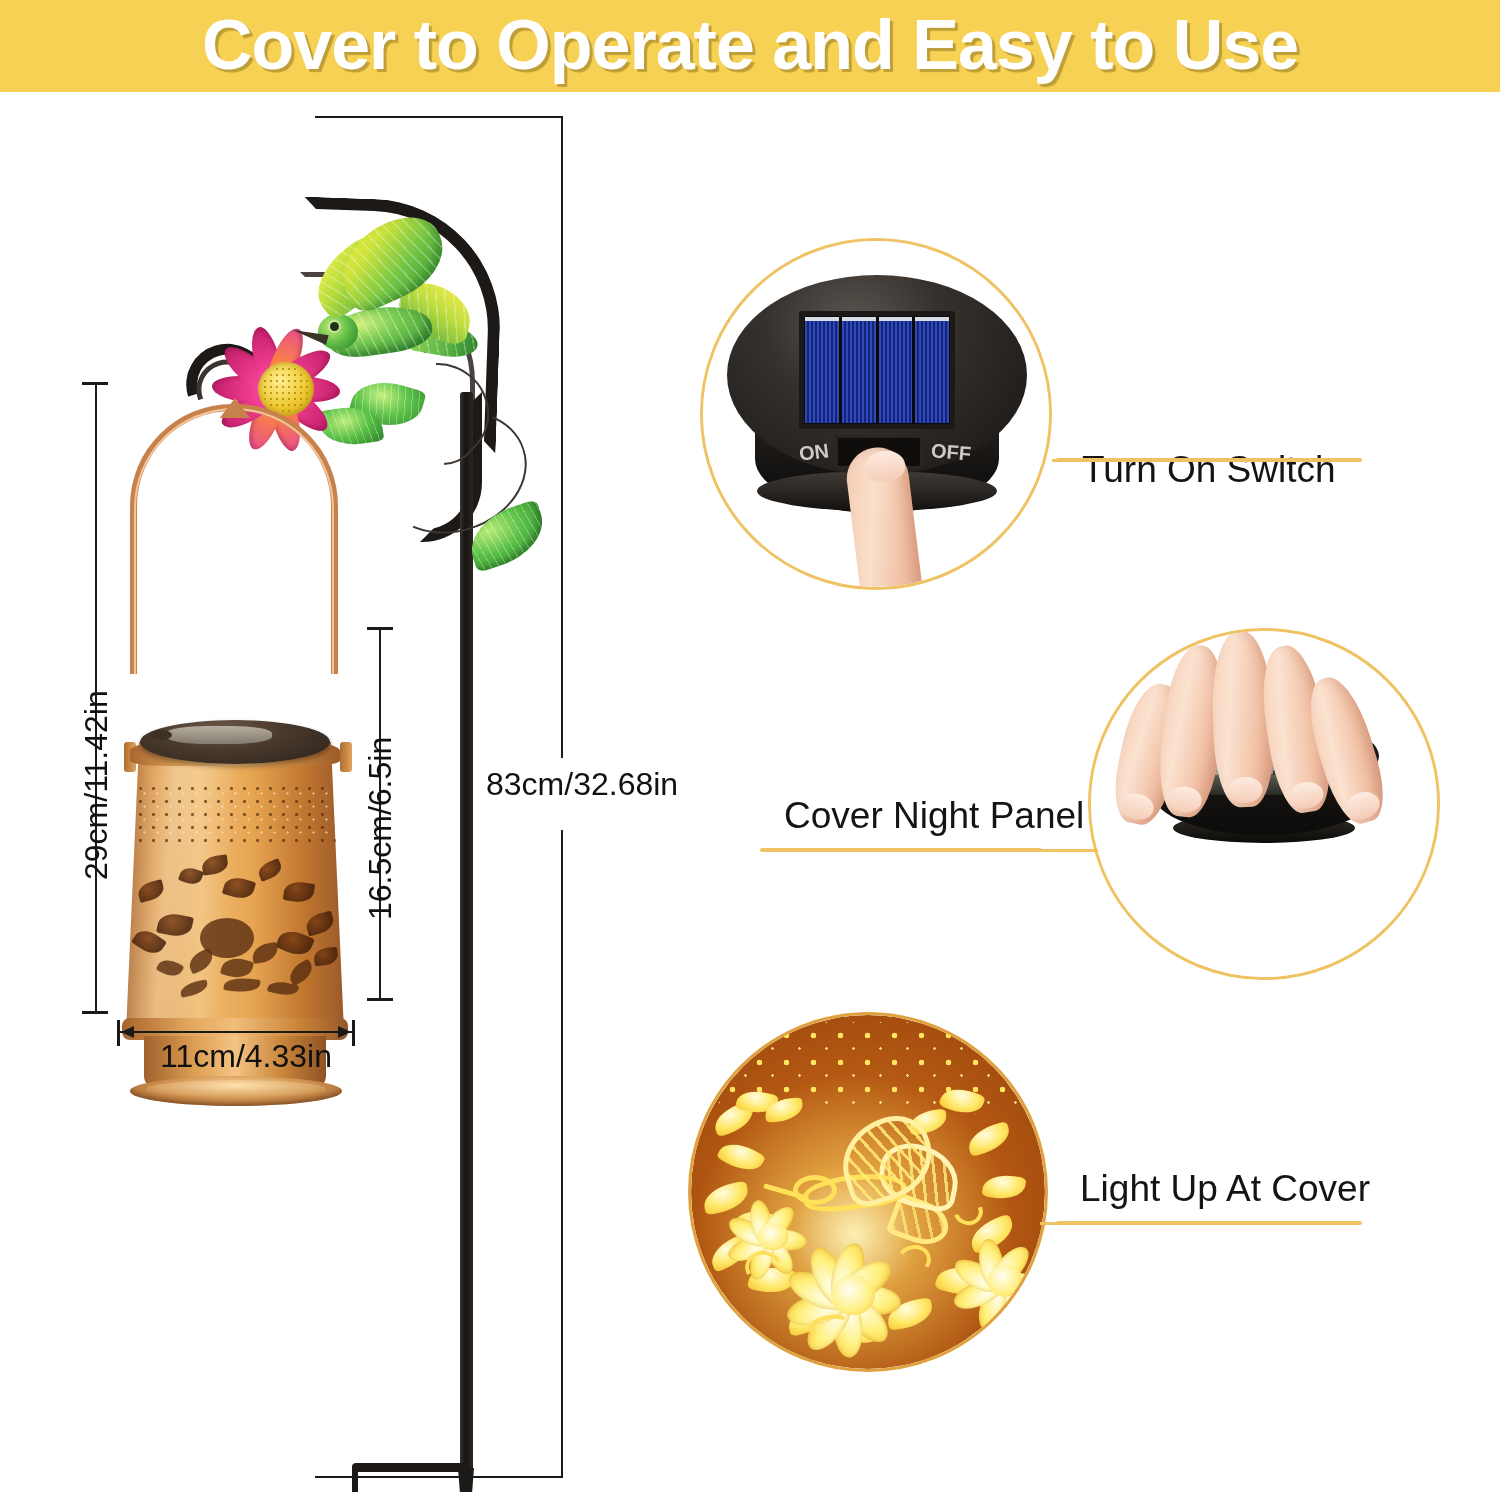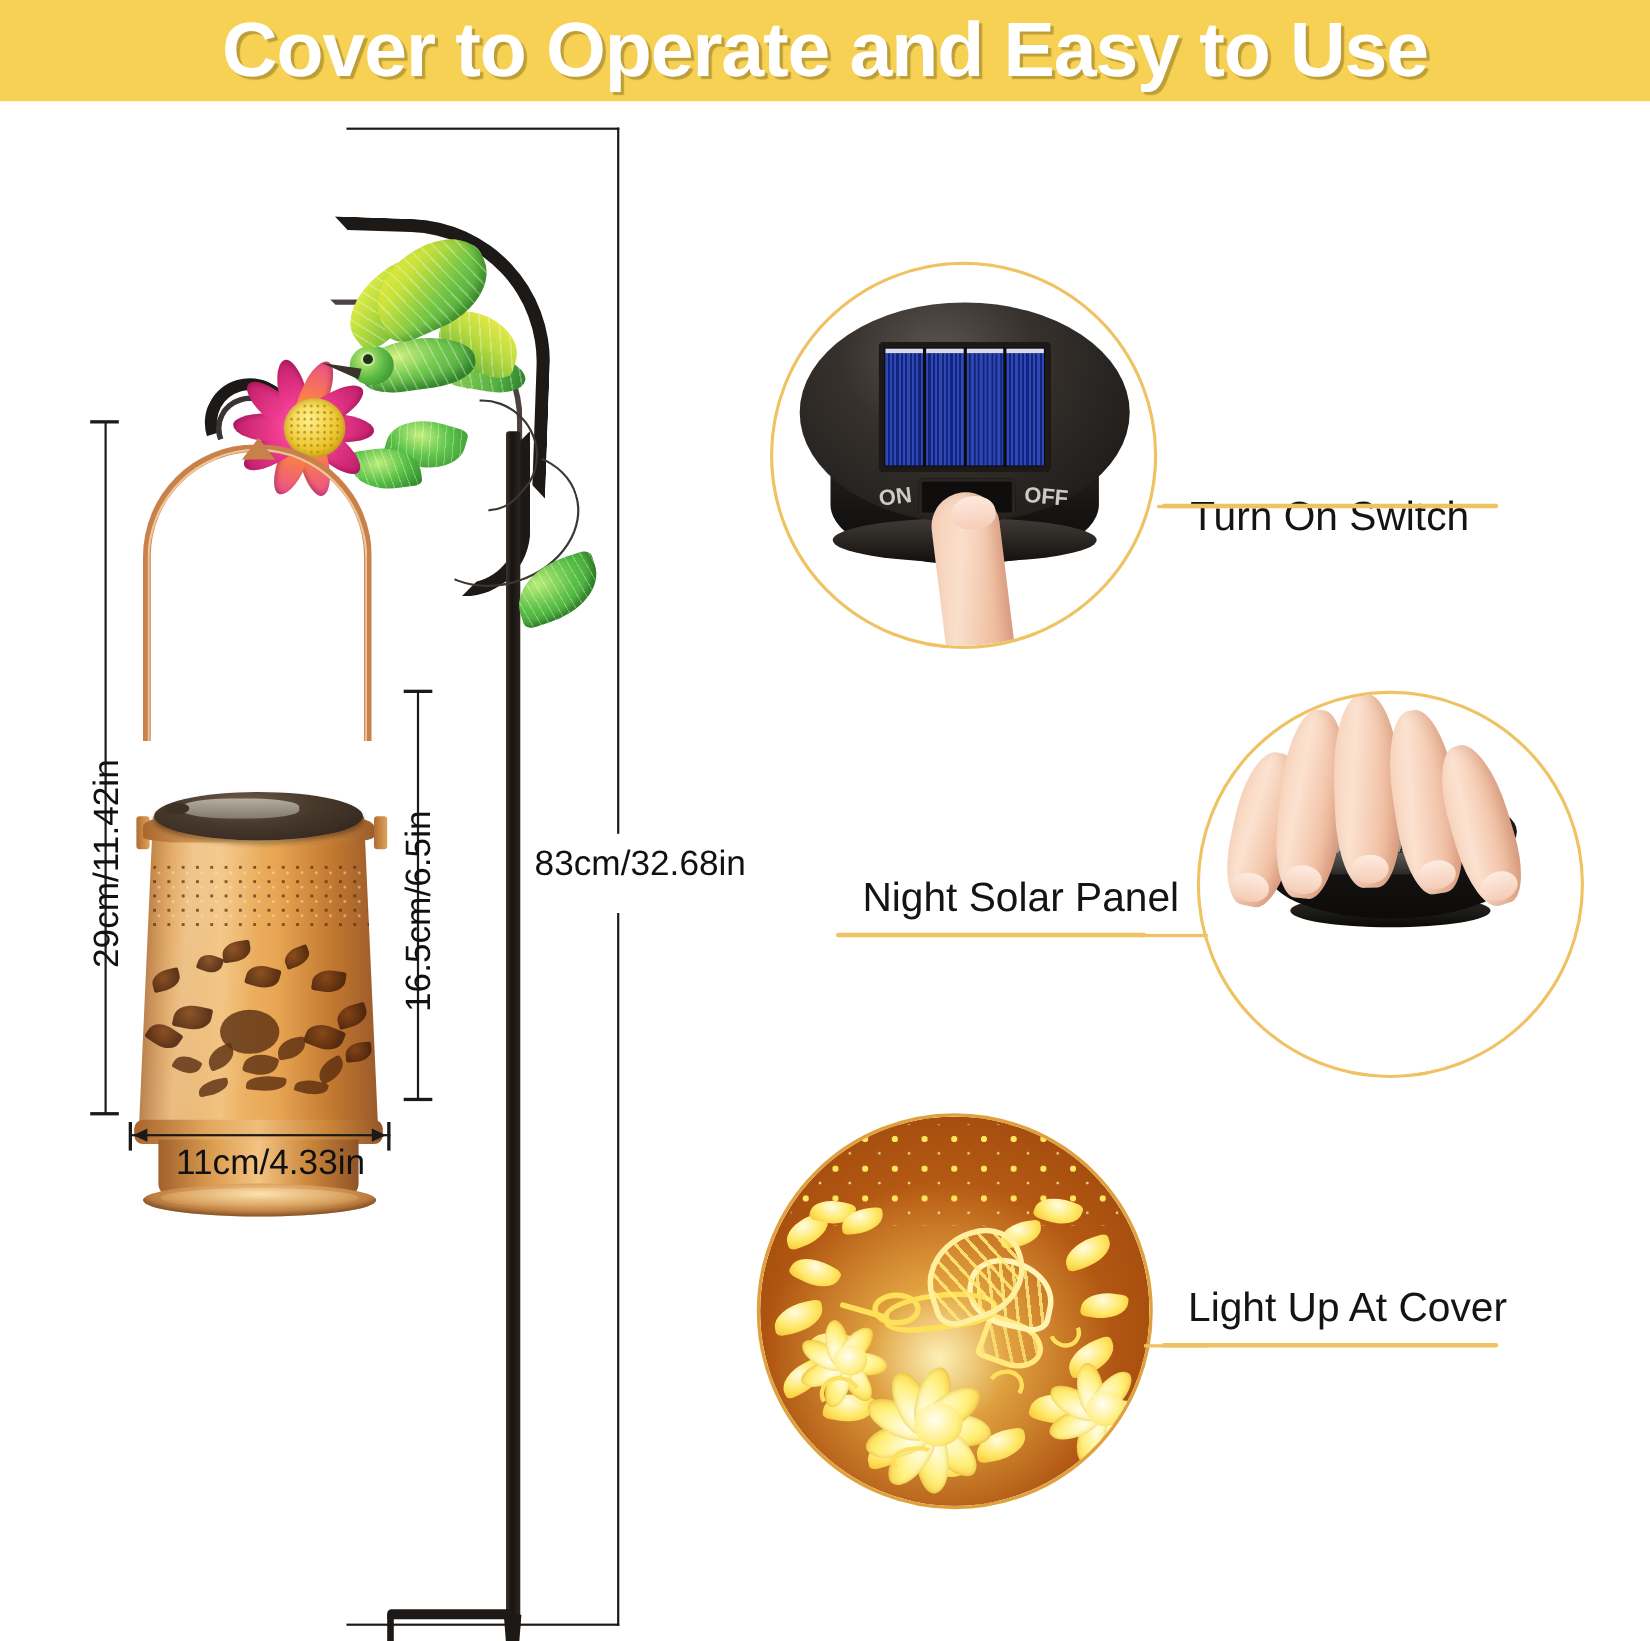--- a/index.html
+++ b/index.html
@@ -760,21 +760,21 @@
       </div>
     <div class="h-finger hf4">
         <div class="hf-nail" style="left:12px; bottom:4px;"></div>
       </div>
     <div class="h-finger hf5">
         <div class="hf-nail" style="left:10px; bottom:4px;"></div>
       </div>
   </div>
 </div>
 <div class="connector" style="left:1036px; top:849px; width:62px;"></div>
-<div class="callout-label" style="left:784px; top:795px;">Night Solar Panel</div>
+<div class="callout-label" style="left:784px; top:795px;">Cover Night Panel</div>
 <div class="underline" style="left:760px; top:848px; width:282px;"></div>
 
 <div class="callout-circle c3" style="border-color:#E0A13C;">
   <div class="glow-body">
     <div class="glow-dots"></div>
 
     <div class="glow-pet" style="left:22px;  top:92px;  width:42px; height:24px; transform:rotate(-20deg)"></div>
     <div class="glow-pet" style="left:46px;  top:76px;  width:40px; height:22px; transform:rotate(14deg)"></div>
     <div class="glow-pet" style="left:74px;  top:84px;  width:38px; height:22px; transform:rotate(-6deg)"></div>
     <div class="glow-pet" style="left:28px;  top:130px; width:44px; height:24px; transform:rotate(28deg)"></div>

